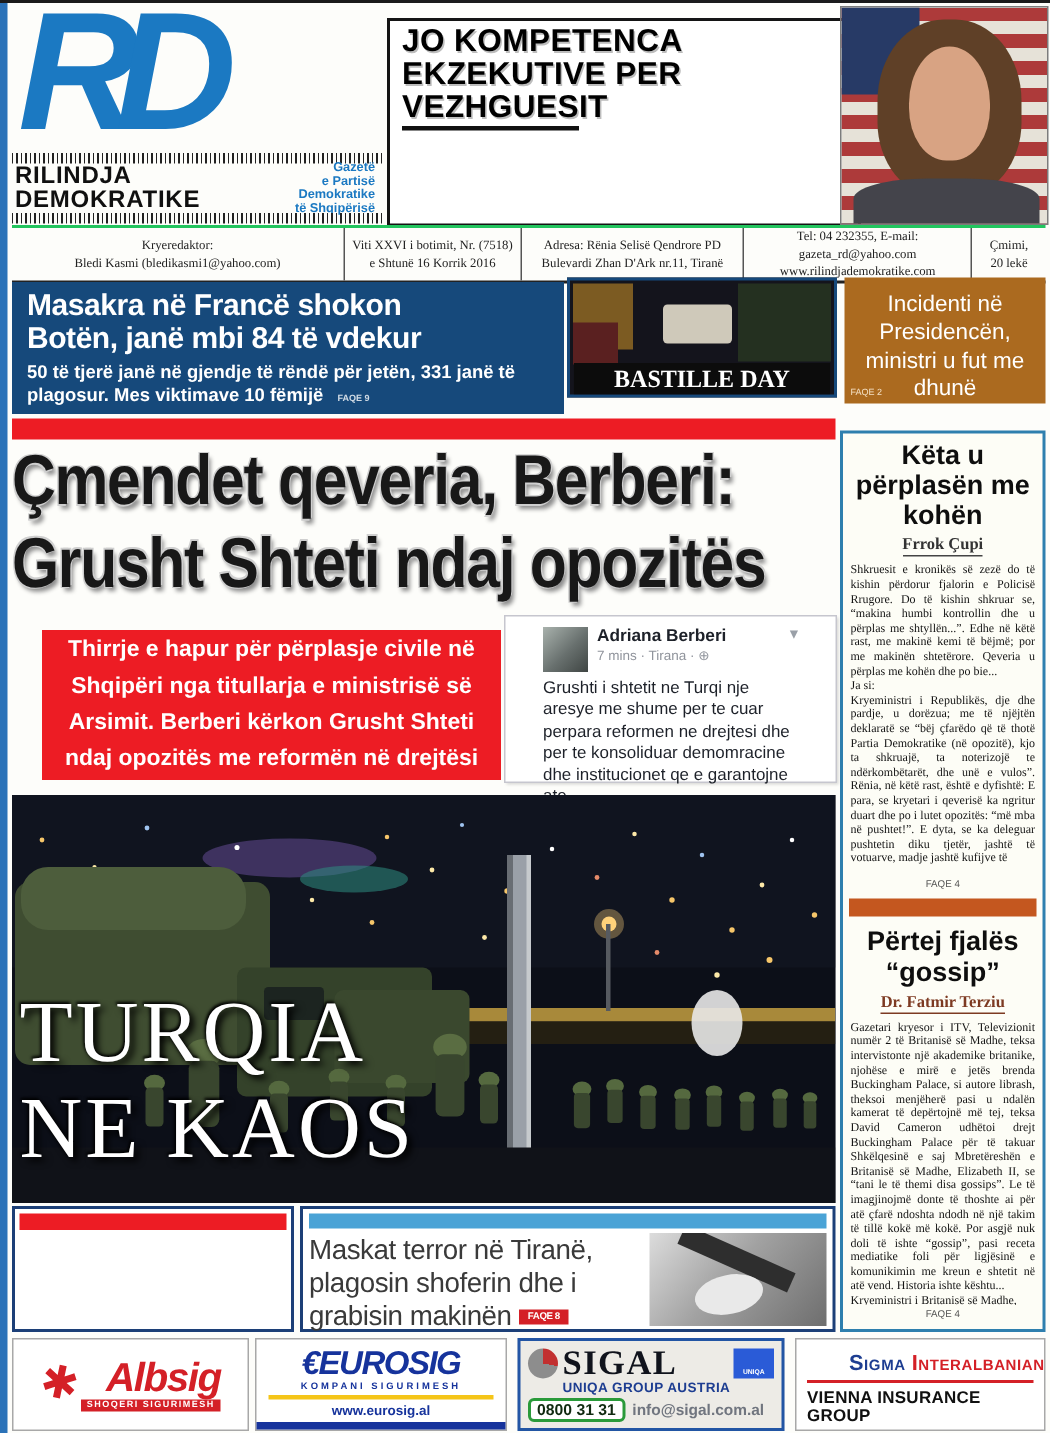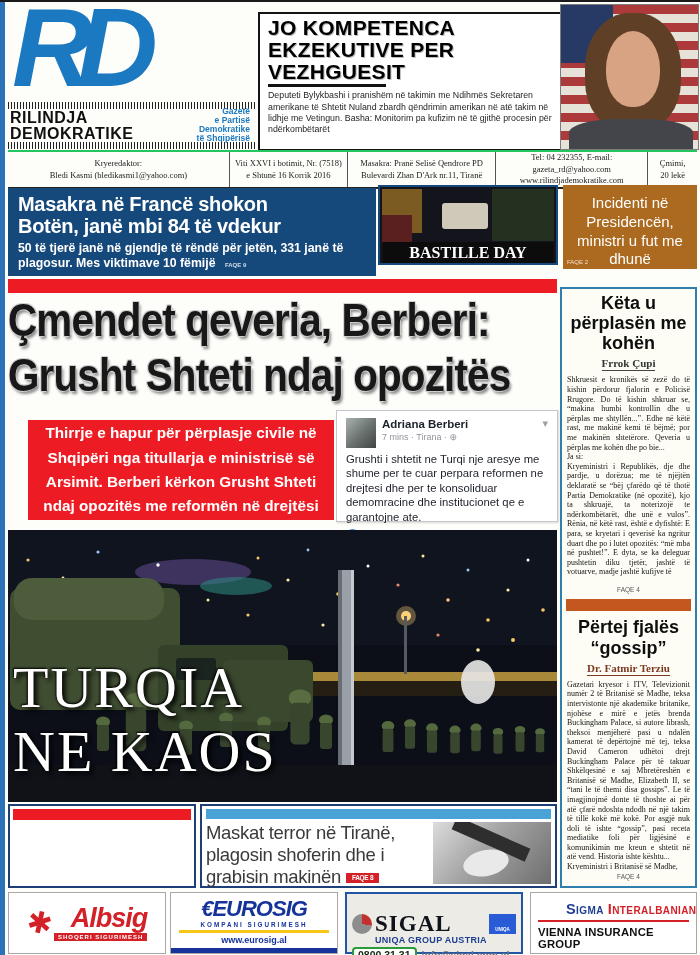--- a/index.html
+++ b/index.html
@@ -64,21 +64,21 @@
   .main-headline{left:8px;top:291px;width:549px;height:118px;overflow:visible;}
   .mh-inner{transform:scaleX(.86);transform-origin:0 0;width:638px;font-size:47px;font-weight:900;
             line-height:1.16;color:#181818;letter-spacing:-1px;
             text-shadow:-1px -1px 0 #cfcfcf,1px -1px 0 #cfcfcf,-1px 1px 0 #cfcfcf,2px 3px 3px #8d8d8d;}
 
   
   .red-callout{left:28px;top:418px;width:306px;height:100px;background:#ed1c24;color:#fff;font-weight:bold;
                font-size:15.3px;line-height:1.6;text-align:center;display:flex;align-items:center;
                padding:0 4px;box-sizing:border-box;}
   .fb-post{left:336px;top:408px;width:222px;height:112px;background:#fff;border:1px solid #c6c6ce;
-           box-shadow:1px 1px 2px rgba(0,0,0,.15);padding:7px 9px;box-sizing:border-box;}
+           box-shadow:1px 1px 2px rgba(0,0,0,.15);padding:7px 25px;box-sizing:border-box;}
   .fb-head{display:flex;gap:6px;align-items:flex-start;}
   .fb-avatar{width:30px;height:30px;flex:0 0 30px;background:linear-gradient(135deg,#a9b2ad 0%,#68706e 55%,#3f4543 100%);}
   .fb-name{font-size:11.5px;font-weight:bold;color:#1d2129;line-height:1.2;}
   .fb-meta{font-size:9px;color:#90949c;}
   .fb-chevron{margin-left:auto;color:#9aa0a8;font-size:11px;line-height:1;}
   .fb-body{font-size:11.3px;color:#1d2129;margin-top:4px;line-height:1.28;}
   .fb-likes{margin-top:5px;display:flex;align-items:center;gap:4px;}
   .fb-like-circle{width:13px;height:13px;border-radius:50%;background:#4c8af7;color:#fff;font-size:8px;
                   display:flex;align-items:center;justify-content:center;}
   .fb-like-count{font-size:10px;color:#90949c;}
@@ -126,21 +126,21 @@
   .albsig-mark{color:#d42027;font-size:30px;transform:rotate(12deg);line-height:1;}
   .albsig-col{display:flex;flex-direction:column;align-items:flex-end;}
   .albsig-name{color:#d42027;font-weight:900;font-style:italic;font-size:27px;line-height:1;letter-spacing:-1px;}
   .albsig-sub{background:#d42027;color:#fff;font-size:6px;font-weight:bold;letter-spacing:1px;padding:1px 4px;margin-top:1px;}
   .ad-eurosig{left:170px;width:168px;text-align:center;padding-top:5px;}
   .euro-name{color:#16339c;font-weight:900;font-style:italic;font-size:22px;letter-spacing:-1px;line-height:1;}
   .euro-sub{color:#16339c;font-size:6.3px;font-weight:bold;letter-spacing:2px;margin-top:1px;}
   .euro-bar{height:3px;background:#f5c518;margin:2px 8px;}
   .euro-url{color:#16339c;font-size:9px;font-weight:bold;}
   .euro-bottom{position:absolute;left:0;right:0;bottom:0;height:5px;background:#16339c;}
-  .ad-sigal{left:345px;width:178px;border:2px solid #2255a4;background:#edebe6;padding:18px 5px;}
+  .ad-sigal{left:345px;width:178px;border:2px solid #2255a4;background:#edebe6;padding:3px 5px;}
   .sigal-row1{display:flex;align-items:center;gap:3px;}
   .sigal-swirl{width:20px;height:20px;border-radius:50%;background:conic-gradient(#c23030 0 100deg,#8d8d8d 100deg 360deg);flex:0 0 20px;}
   .sigal-name{font-family:"Liberation Serif",serif;font-weight:bold;font-size:23px;color:#10131c;letter-spacing:1px;line-height:1;}
   .uniqa-badge{margin-left:auto;width:27px;height:20px;background:#2a5bd7;color:#fff;font-size:4.5px;font-weight:bold;
                display:flex;align-items:flex-end;justify-content:center;padding-bottom:2px;box-sizing:border-box;}
   .sigal-group{color:#1d3d91;font-weight:800;font-size:9px;margin:0 0 2px 23px;letter-spacing:.3px;}
   .sigal-row3{display:flex;align-items:center;gap:5px;}
   .sigal-phone{border:2px solid #2a9a3a;border-radius:4px;background:#fff;font-weight:900;font-size:10.5px;color:#102a10;padding:0 4px;}
   .sigal-email{color:#70757f;font-weight:800;font-size:10.3px;}
   .ad-sigma{left:530px;width:167px;padding:7px 7px;box-sizing:border-box;}
@@ -166,41 +166,40 @@
     <div class="mast-tagline">Gazetë
 e Partisë
 Demokratike
 të Shqipërisë</div>
     <div class="barcode bc-bot"></div>
   </div>
 
   <div class="abs top-story">
     <div class="ts-title">JO KOMPETENCA EKZEKUTIVE PER VEZHGUESIT</div>
     <div class="ts-underline"></div>
-    <div class="ts-deck">Deputeti Bylykbashi i pranishëm në takimin me Ndihmës Sekretaren amerikane të Shtetit Nuland zbardh qëndrimin amerikan në atë takim në lidhje me Vetingun. Basha: Monitorim pa kufizim në të gjithë procesin për ndërkombëtarët</div>
   </div>
 
   <div class="abs nuland-photo">
     <div class="flag-canton"></div>
     <div class="n-hair"></div>
     <div class="n-face"></div>
     <div class="n-shoulders"></div>
   </div>
 
   <div class="abs info-bar">
     <div class="info-cell ic1">
       <span>Kryeredaktor:</span>
       <span>Bledi Kasmi (bledikasmi1@yahoo.com)</span>
     </div>
     <div class="info-cell ic2">
       <span>Viti XXVI i botimit, Nr. (7518)</span>
       <span>e Shtunë 16 Korrik 2016</span>
     </div>
     <div class="info-cell ic3">
-      <span>Masakra: Pranë Selisë Qendrore PD</span>
+      <span>Adresa: Rënia Selisë Qendrore PD</span>
       <span>Bulevardi Zhan D'Ark nr.11, Tiranë</span>
     </div>
     <div class="info-cell ic4">
       <span>Tel: 04 232355, E-mail: gazeta_rd@yahoo.com</span>
       <span>www.rilindjademokratike.com</span>
     </div>
     <div class="info-cell ic5">
       <span>Çmimi,</span>
       <span>20 lekë</span>
     </div>

